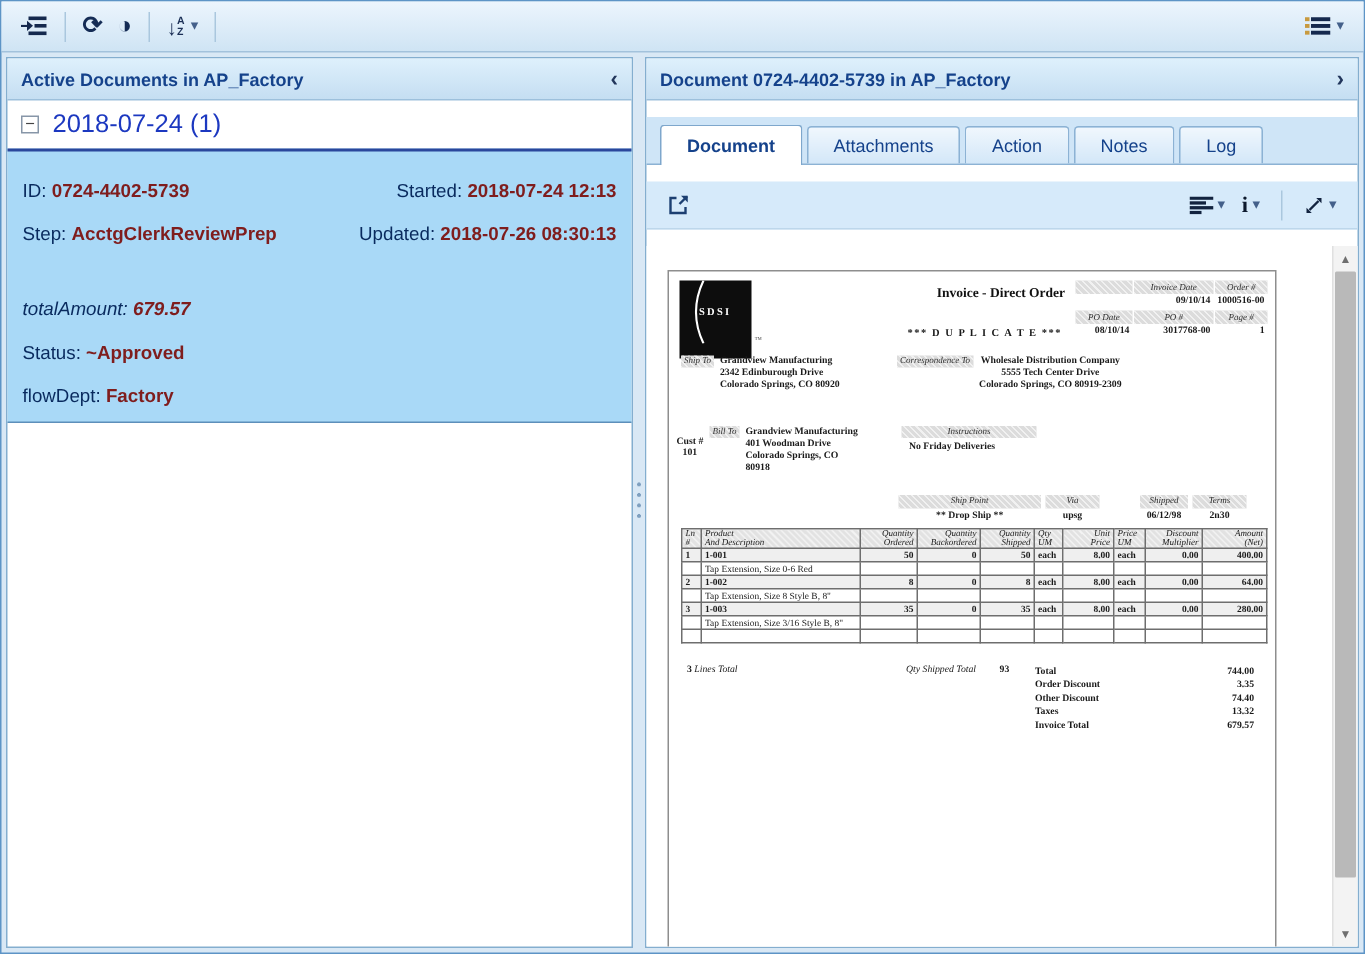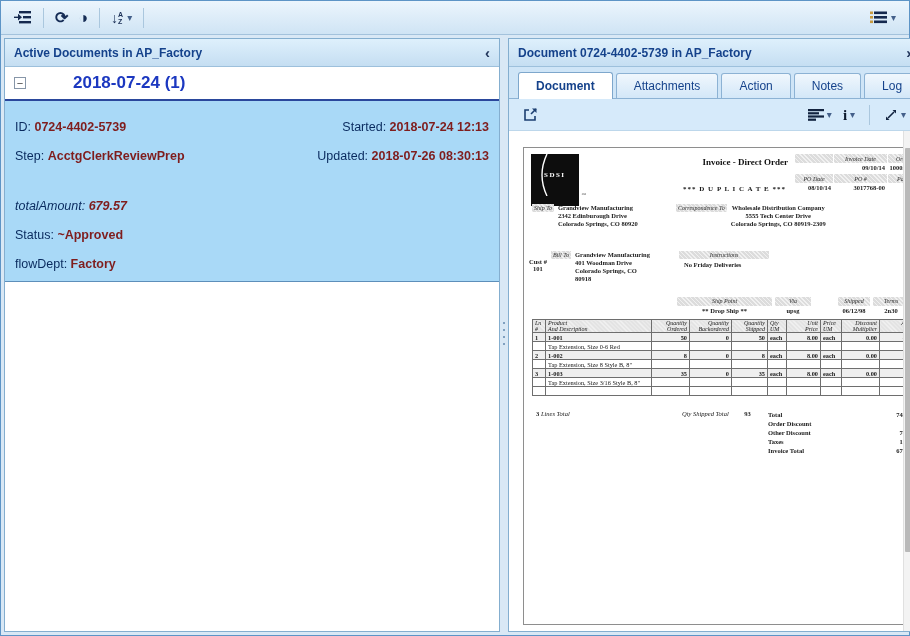--- a/index.html
+++ b/index.html
@@ -14,34 +14,34 @@
   .tb-spacer { flex:1; }
   .glyph { font-size:16px; line-height:16px; color:#152c55; }
   .caret { font-size:10px; color:#44608a; line-height:10px; }
   .sort-wrap { display:flex; align-items:center; }
   .sort-arrow { font-size:14px; font-weight:bold; color:#1b2f56; }
   .sort-ltrs { display:flex; flex-direction:column; font-size:7px; font-weight:bold; line-height:7px; color:#1b2f56; }
 
   
   .main { flex:1; display:flex; padding:3px; min-height:0; }
   .panel { background:#fff; border:1px solid #84aecf; display:flex; flex-direction:column; min-height:0; }
-  .left-panel { width:496px; flex:0 0 auto; }
-  .right-panel { flex:1; }
+  .left-panel { width:418px; flex:0 0 auto; }
+  .right-panel { flex:1;gap:11px; }
   .splitter { width:8px; flex:0 0 auto; position:relative; cursor:col-resize; }
   .splitter .grip { position:absolute; left:2px; top:50%; margin-top:-14px; width:4px; height:28px;
      background-image:radial-gradient(circle at 2px 2px, #7fa0c0 1.1px, transparent 1.5px); background-size:4px 7px; }
 
   .panel-header { height:28px; flex:0 0 auto; background:linear-gradient(#def0fc,#c5def2); border-bottom:1px solid #9dc0dc;
      display:flex; align-items:center; padding:0 9px; color:#15428b; font-weight:bold; font-size:12px; }
   .panel-header .chev { margin-left:auto; font-size:15px; font-weight:bold; color:#22365c; cursor:pointer; line-height:14px; }
 
   
   .group-row { height:32px; display:flex; align-items:center; gap:9px; padding:0 9px; flex:0 0 auto; }
   .collapse-box { width:12px; height:12px; border:1px solid #8796a8; background:#fff; color:#444; font-size:11px; line-height:10px; text-align:center; cursor:pointer; }
-  .group-label { color:#1c38c0; font-weight:bold; font-size:17px;margin-left:38px; }
+  .group-label { color:#1c38c0; font-weight:normal; font-size:17px; }
   .doc-card { background:#a9d9f7; border-top:2px solid #2a479c; border-bottom:1px solid #5d8fba; padding:4px 10px 10px 10px;
      color:#092a5e; font-size:12.5px; cursor:pointer; }
   .card-row { display:flex; justify-content:space-between; margin-top:15px; }
   .card-row b { color:#7f1d1d; }
   .gap-top { margin-top:36px;font-style:italic; }
 
   
   .tabbar { height:32px; flex:0 0 auto; background:#cfe5f7; border-bottom:1px solid #8cb2d4; display:flex; align-items:flex-end; padding:5px 0 0 9px; gap:3px; }
   .tab { height:25px; padding:0 17px; display:flex; align-items:center; font-size:12px; color:#15428b;
      background:linear-gradient(#f0f7fd,#d3e7f8); border:1px solid #8cb2d4; border-bottom:none; border-radius:3px 3px 0 0; cursor:pointer; }

